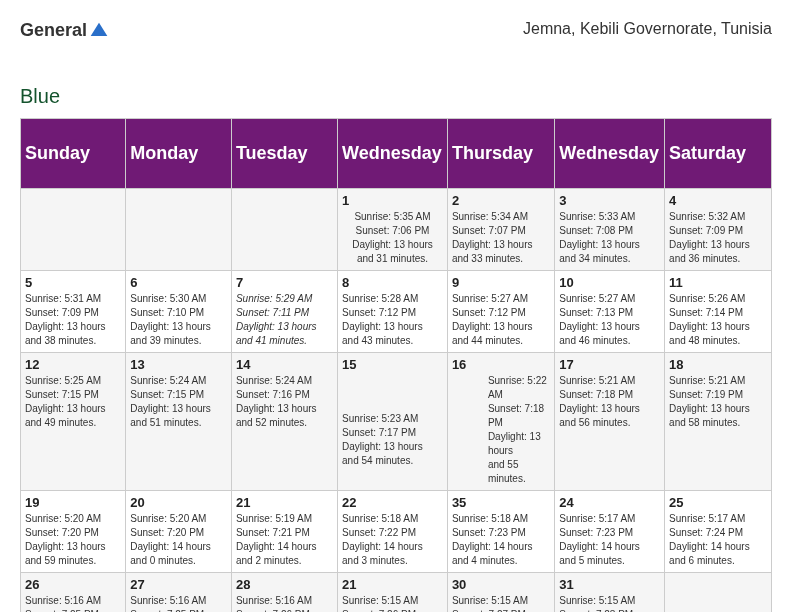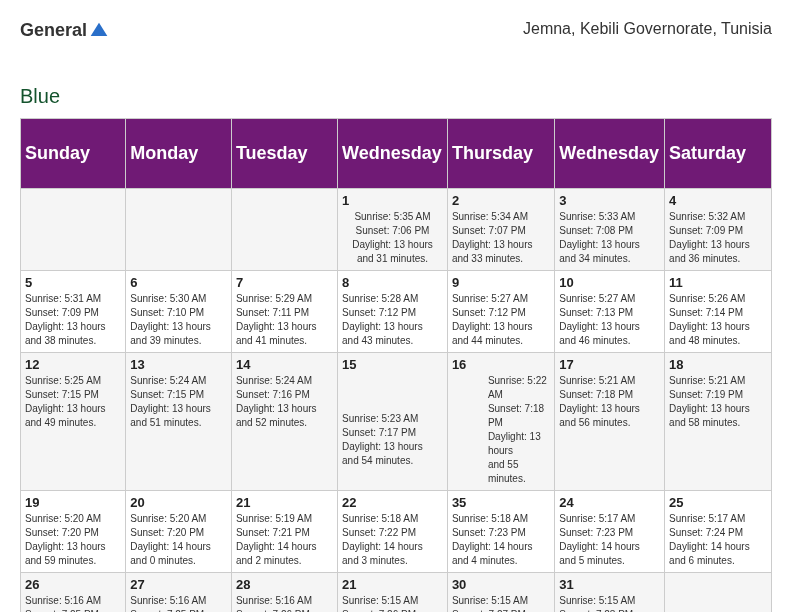--- a/index.html
+++ b/index.html
@@ -171,21 +171,21 @@
         </td>
         <td>
           <span class="day-num">6</span>
           <div class="cell-content" style="white-space: pre-line;">Sunrise: 5:30 AM
 Sunset: 7:10 PM
 Daylight: 13 hours
 and 39 minutes.</div>
         </td>
         <td>
           <span class="day-num">7</span>
-          <div class="cell-content" style="white-space: pre-line;">Sunrise: 5:29 AM
+          <div class="cell-content" style="white-space: pre-line; font-style: italic;">Sunrise: 5:29 AM
 Sunset: 7:11 PM
 Daylight: 13 hours
 and 41 minutes.</div>
         </td>
         <td>
           <span class="day-num">8</span>
           <div class="cell-content" style="white-space: pre-line;">Sunrise: 5:28 AM
 Sunset: 7:12 PM
 Daylight: 13 hours
 and 43 minutes.</div>

